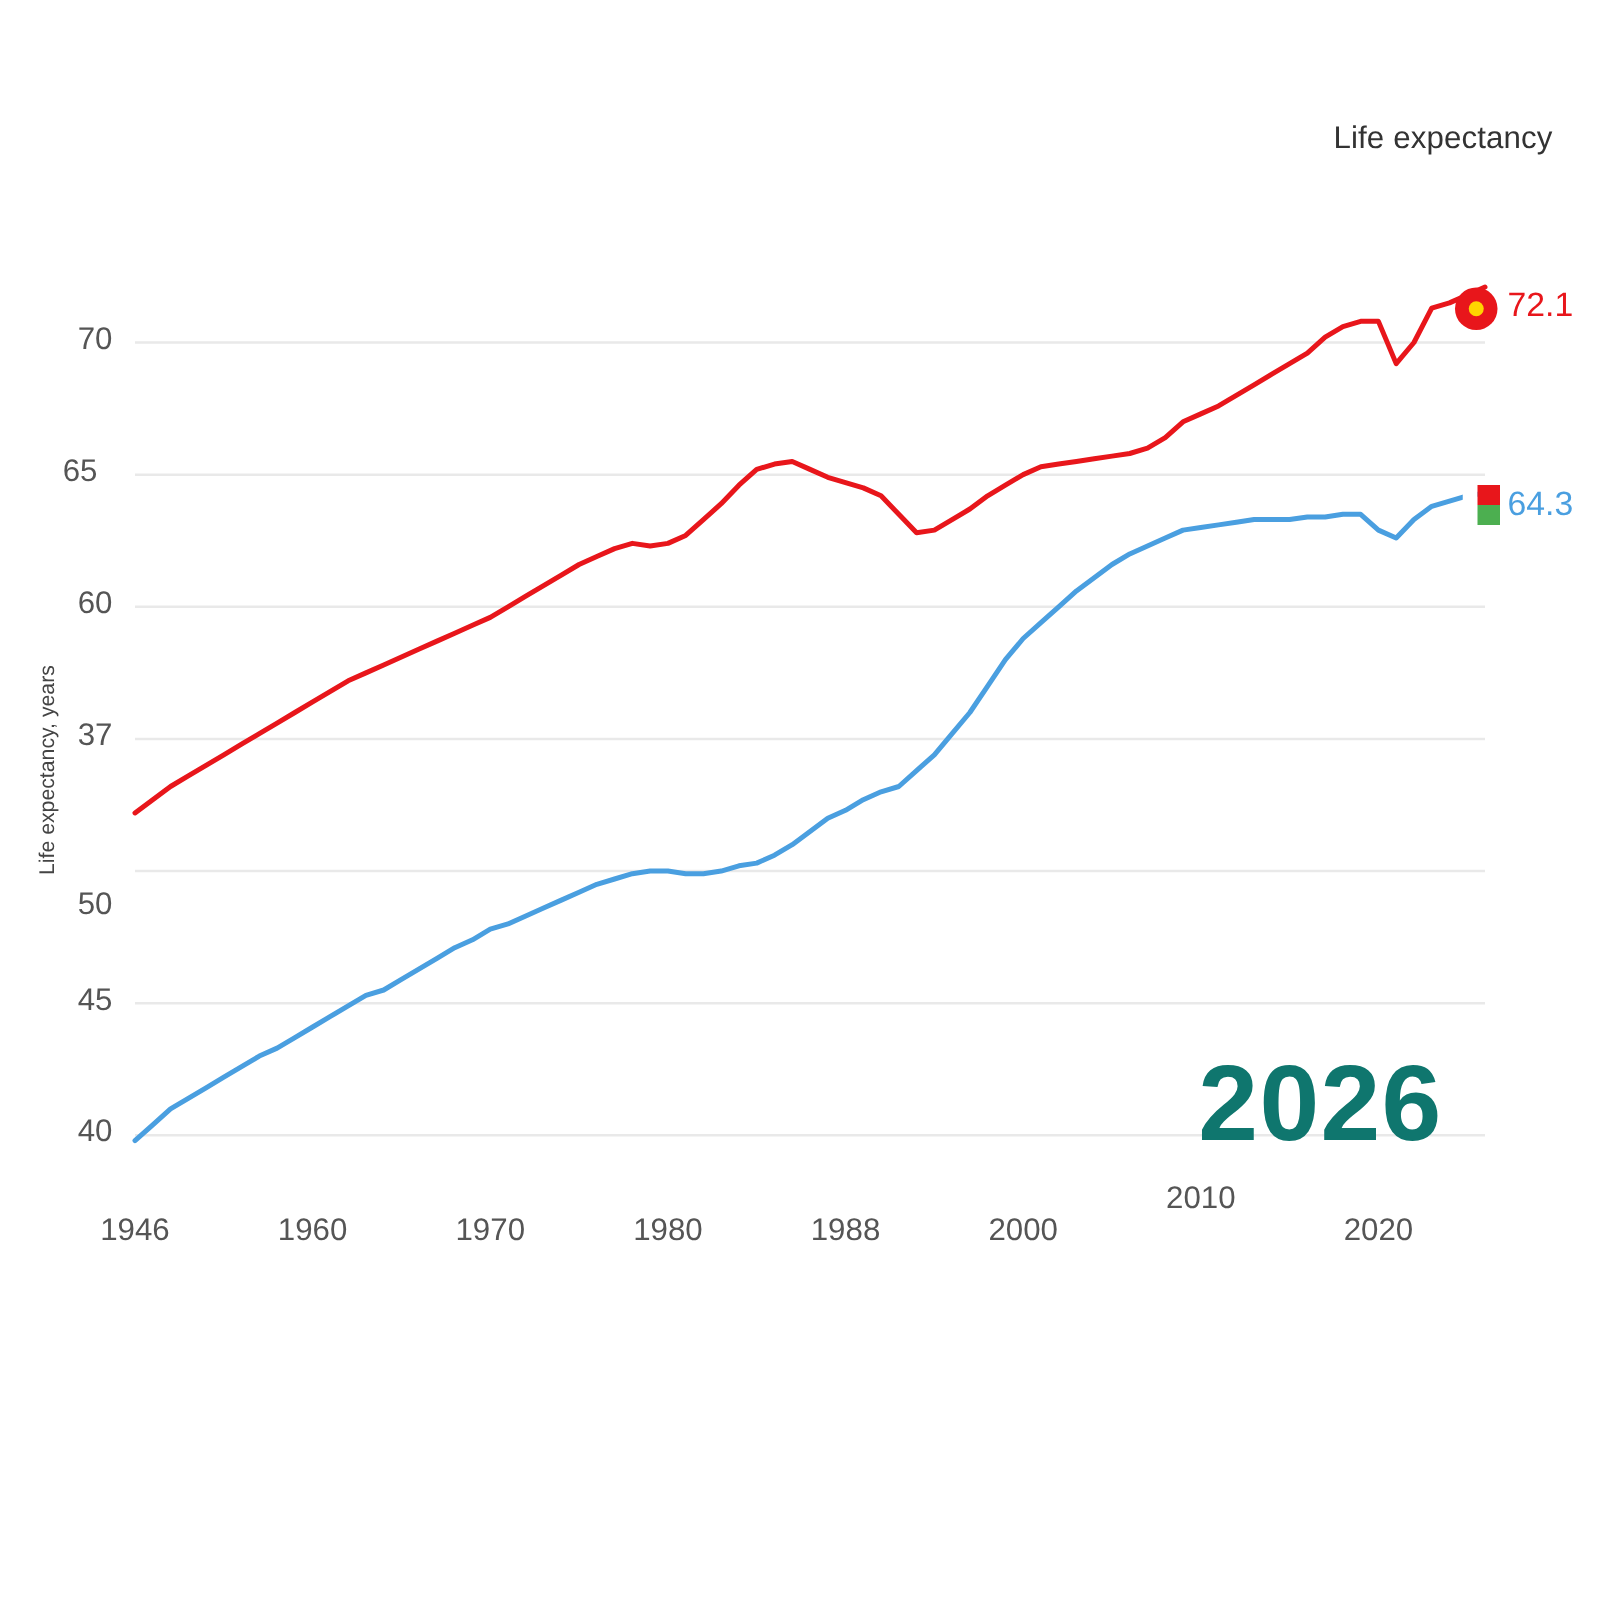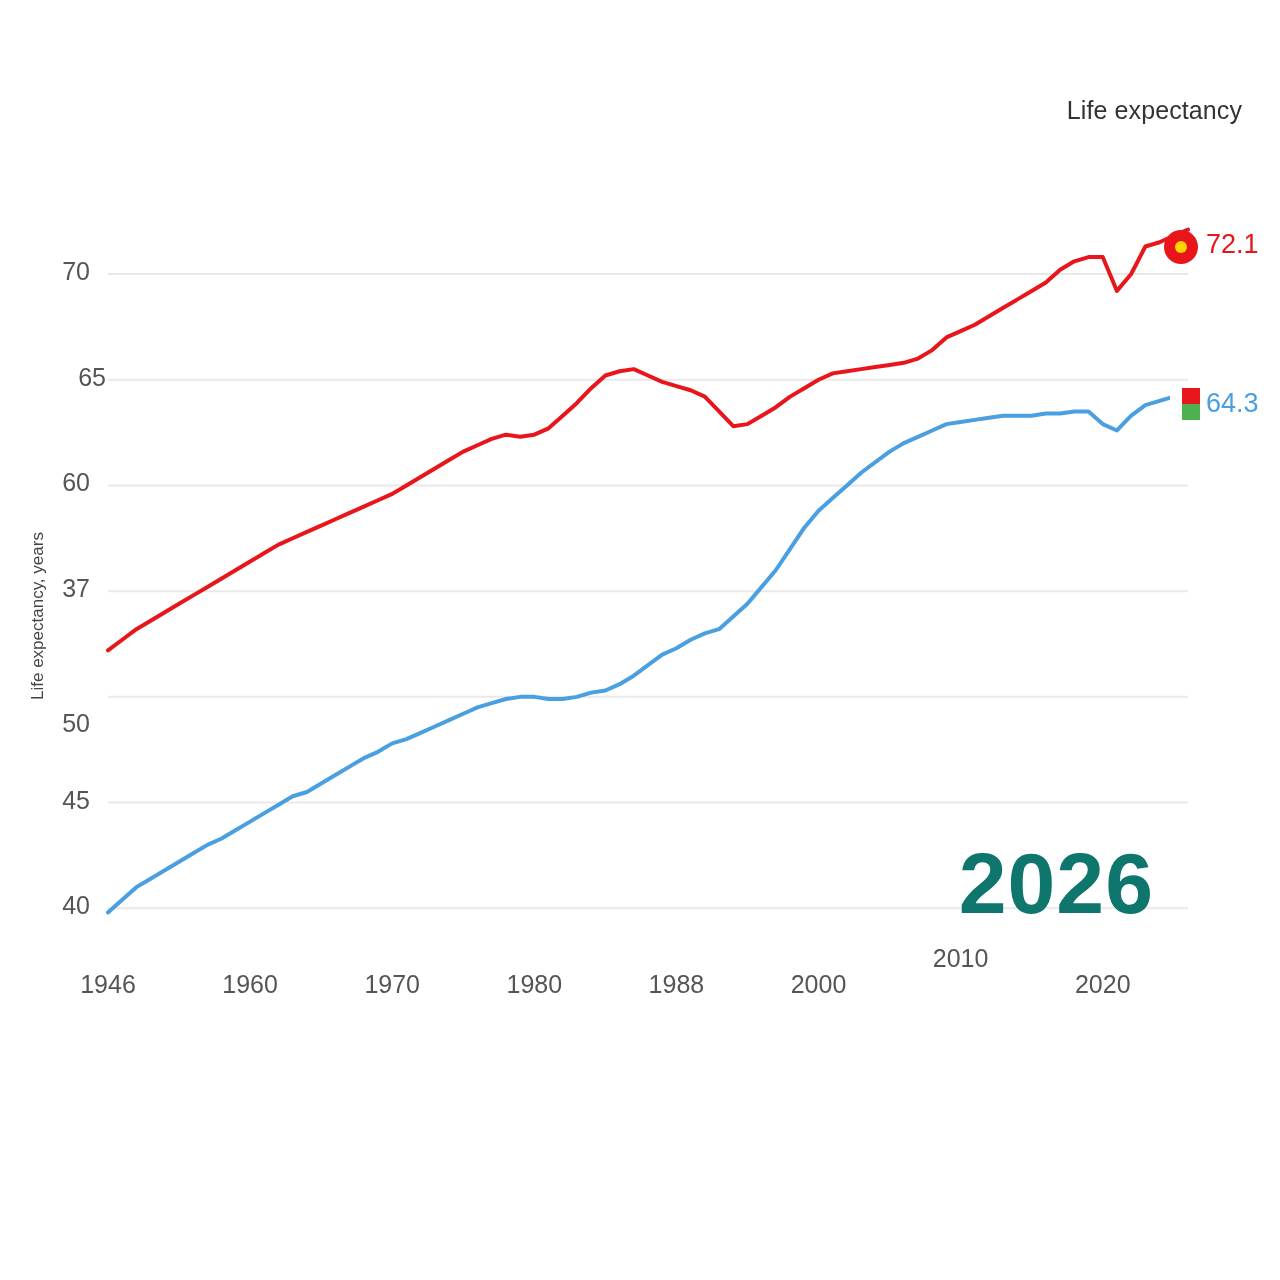--- a/index.html
+++ b/index.html
@@ -171,21 +171,21 @@
         <path d="M108.00,912.51 L122.21,899.83 L136.42,887.14 L150.63,878.69 L164.84,870.23 L179.05,861.77 L193.26,853.31 L207.47,844.86 L221.68,838.51 L235.89,830.06 L250.11,821.60 L264.32,813.14 L278.53,804.69 L292.74,796.23 L306.95,792.00 L321.16,783.54 L335.37,775.09 L349.58,766.63 L363.79,758.17 L378.00,751.83 L392.21,743.37 L406.42,739.14 L420.63,732.80 L434.84,726.46 L449.05,720.11 L463.26,713.77 L477.47,707.43 L491.68,703.20 L505.89,698.97 L520.11,696.86 L534.32,696.86 L548.53,698.97 L562.74,698.97 L576.95,696.86 L591.16,692.63 L605.37,690.51 L619.58,684.17 L633.79,675.71 L648.00,665.14 L662.21,654.57 L676.42,648.23 L690.63,639.77 L704.84,633.43 L719.05,629.20 L733.26,616.51 L747.47,603.83 L761.68,586.91 L775.89,570.00 L790.11,548.86 L804.32,527.71 L818.53,510.80 L832.74,498.11 L846.95,485.43 L861.16,472.74 L875.37,462.17 L889.58,451.60 L903.79,443.14 L918.00,436.80 L932.21,430.46 L946.42,424.11 L960.63,422.00 L974.84,419.89 L989.05,417.77 L1003.26,415.66 L1017.47,415.66 L1031.68,415.66 L1045.89,413.54 L1060.11,413.54 L1074.32,411.43 L1088.53,411.43 L1102.74,424.11 L1116.95,430.46 L1131.16,415.66 L1145.37,405.09 L1159.58,400.86 L1173.79,396.63 L1188.00,394.51" fill="none" stroke="#4a9fe0" stroke-width="4" stroke-linejoin="round" stroke-linecap="round"></path>
       </g>
   </svg>
 
   <div id="ytick-labels">
       <div class="ytick" style="left: 20px; top: 891.286px; text-align: right;">40</div>
       <div class="ytick" style="left: 20px; top: 785.571px;">45</div>
       <div class="ytick" style="left: 20px; top: 709px;">50</div>
       <div class="ytick" style="left: 20px; top: 574.143px;">37</div>
       <div class="ytick" style="left: 20px; top: 468.429px;">60</div>
-      <div class="ytick" style="left: 36px; top: 362.714px;">65</div>
+      <div class="ytick" style="left: 8px; top: 362.714px;">65</div>
       <div class="ytick" style="left: 20px; top: 241px; margin-top: 16px;">70</div>
     </div>
 
   <div id="xtick-labels">
       <div class="xtick" style="left: 38px; top: 970px;">1946</div>
       <div class="xtick" style="left: 180.105px; top: 970px;">1960</div>
       <div class="xtick" style="left: 322.211px; top: 970px;">1970</div>
       <div class="xtick" style="left: 464.316px; top: 970px;">1980</div>
       <div class="xtick" style="left: 606.421px; top: 970px;">1988</div>
       <div class="xtick" style="left: 748.526px; top: 970px;">2000</div>

